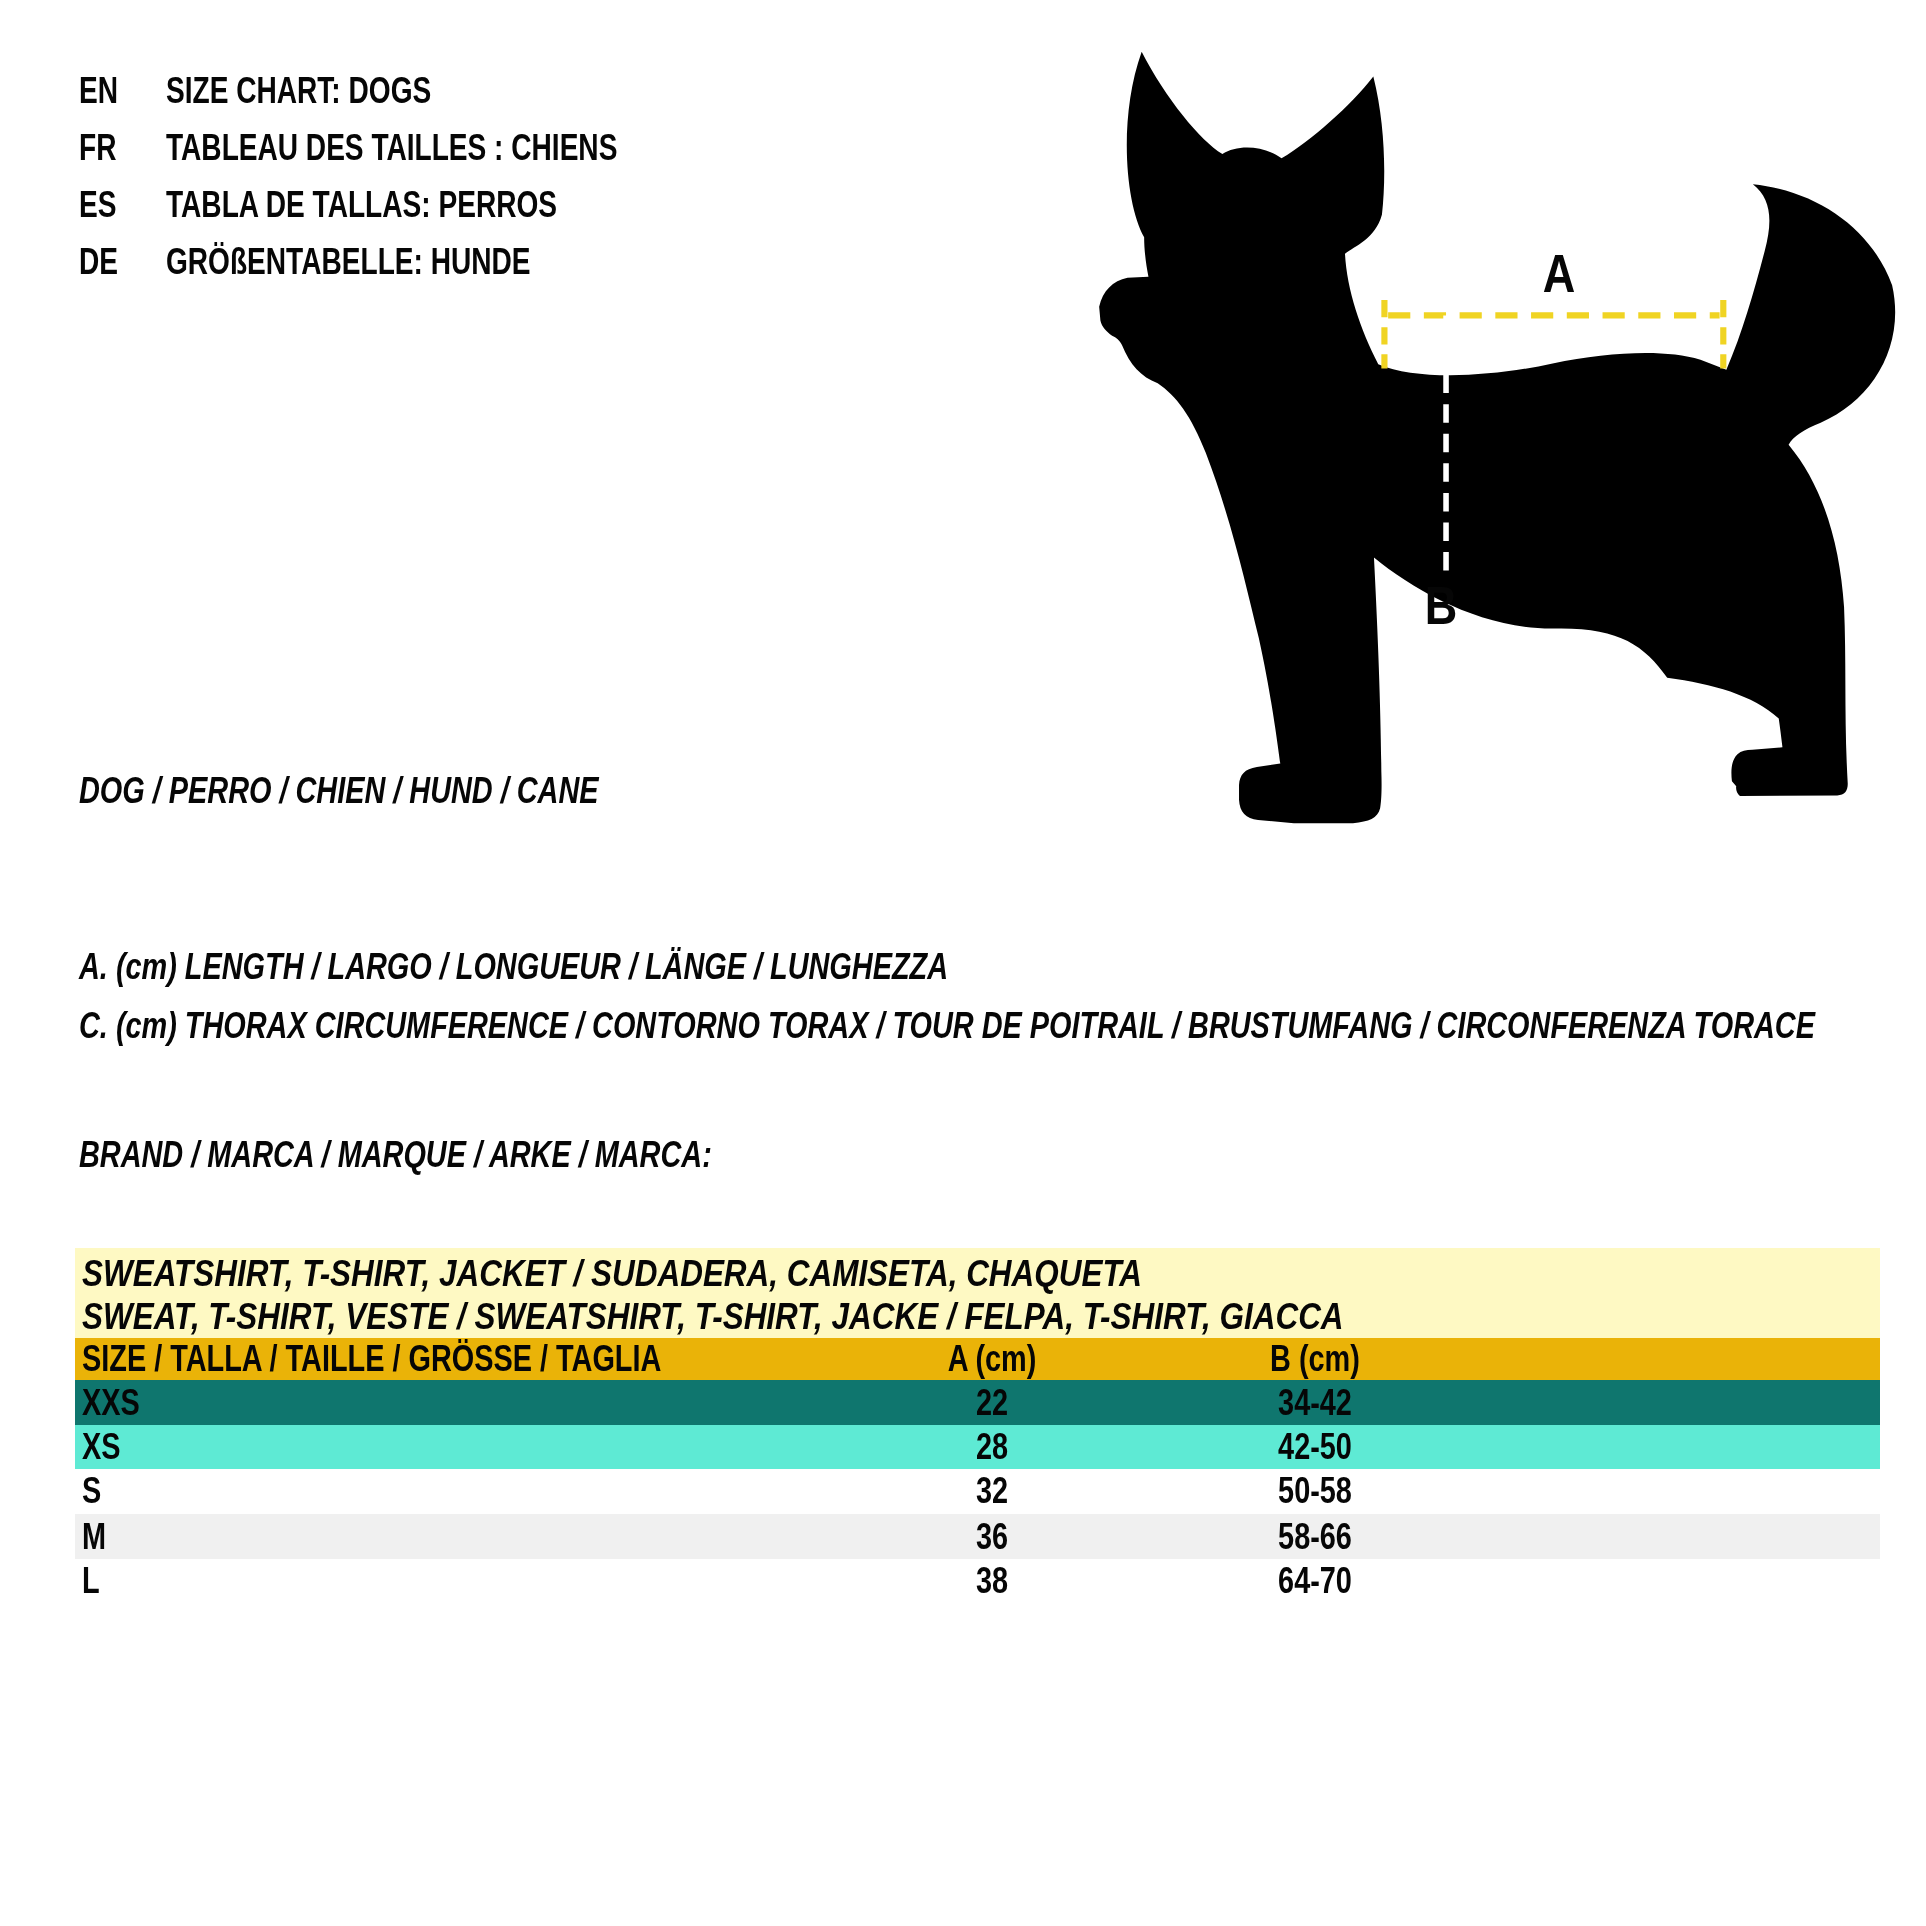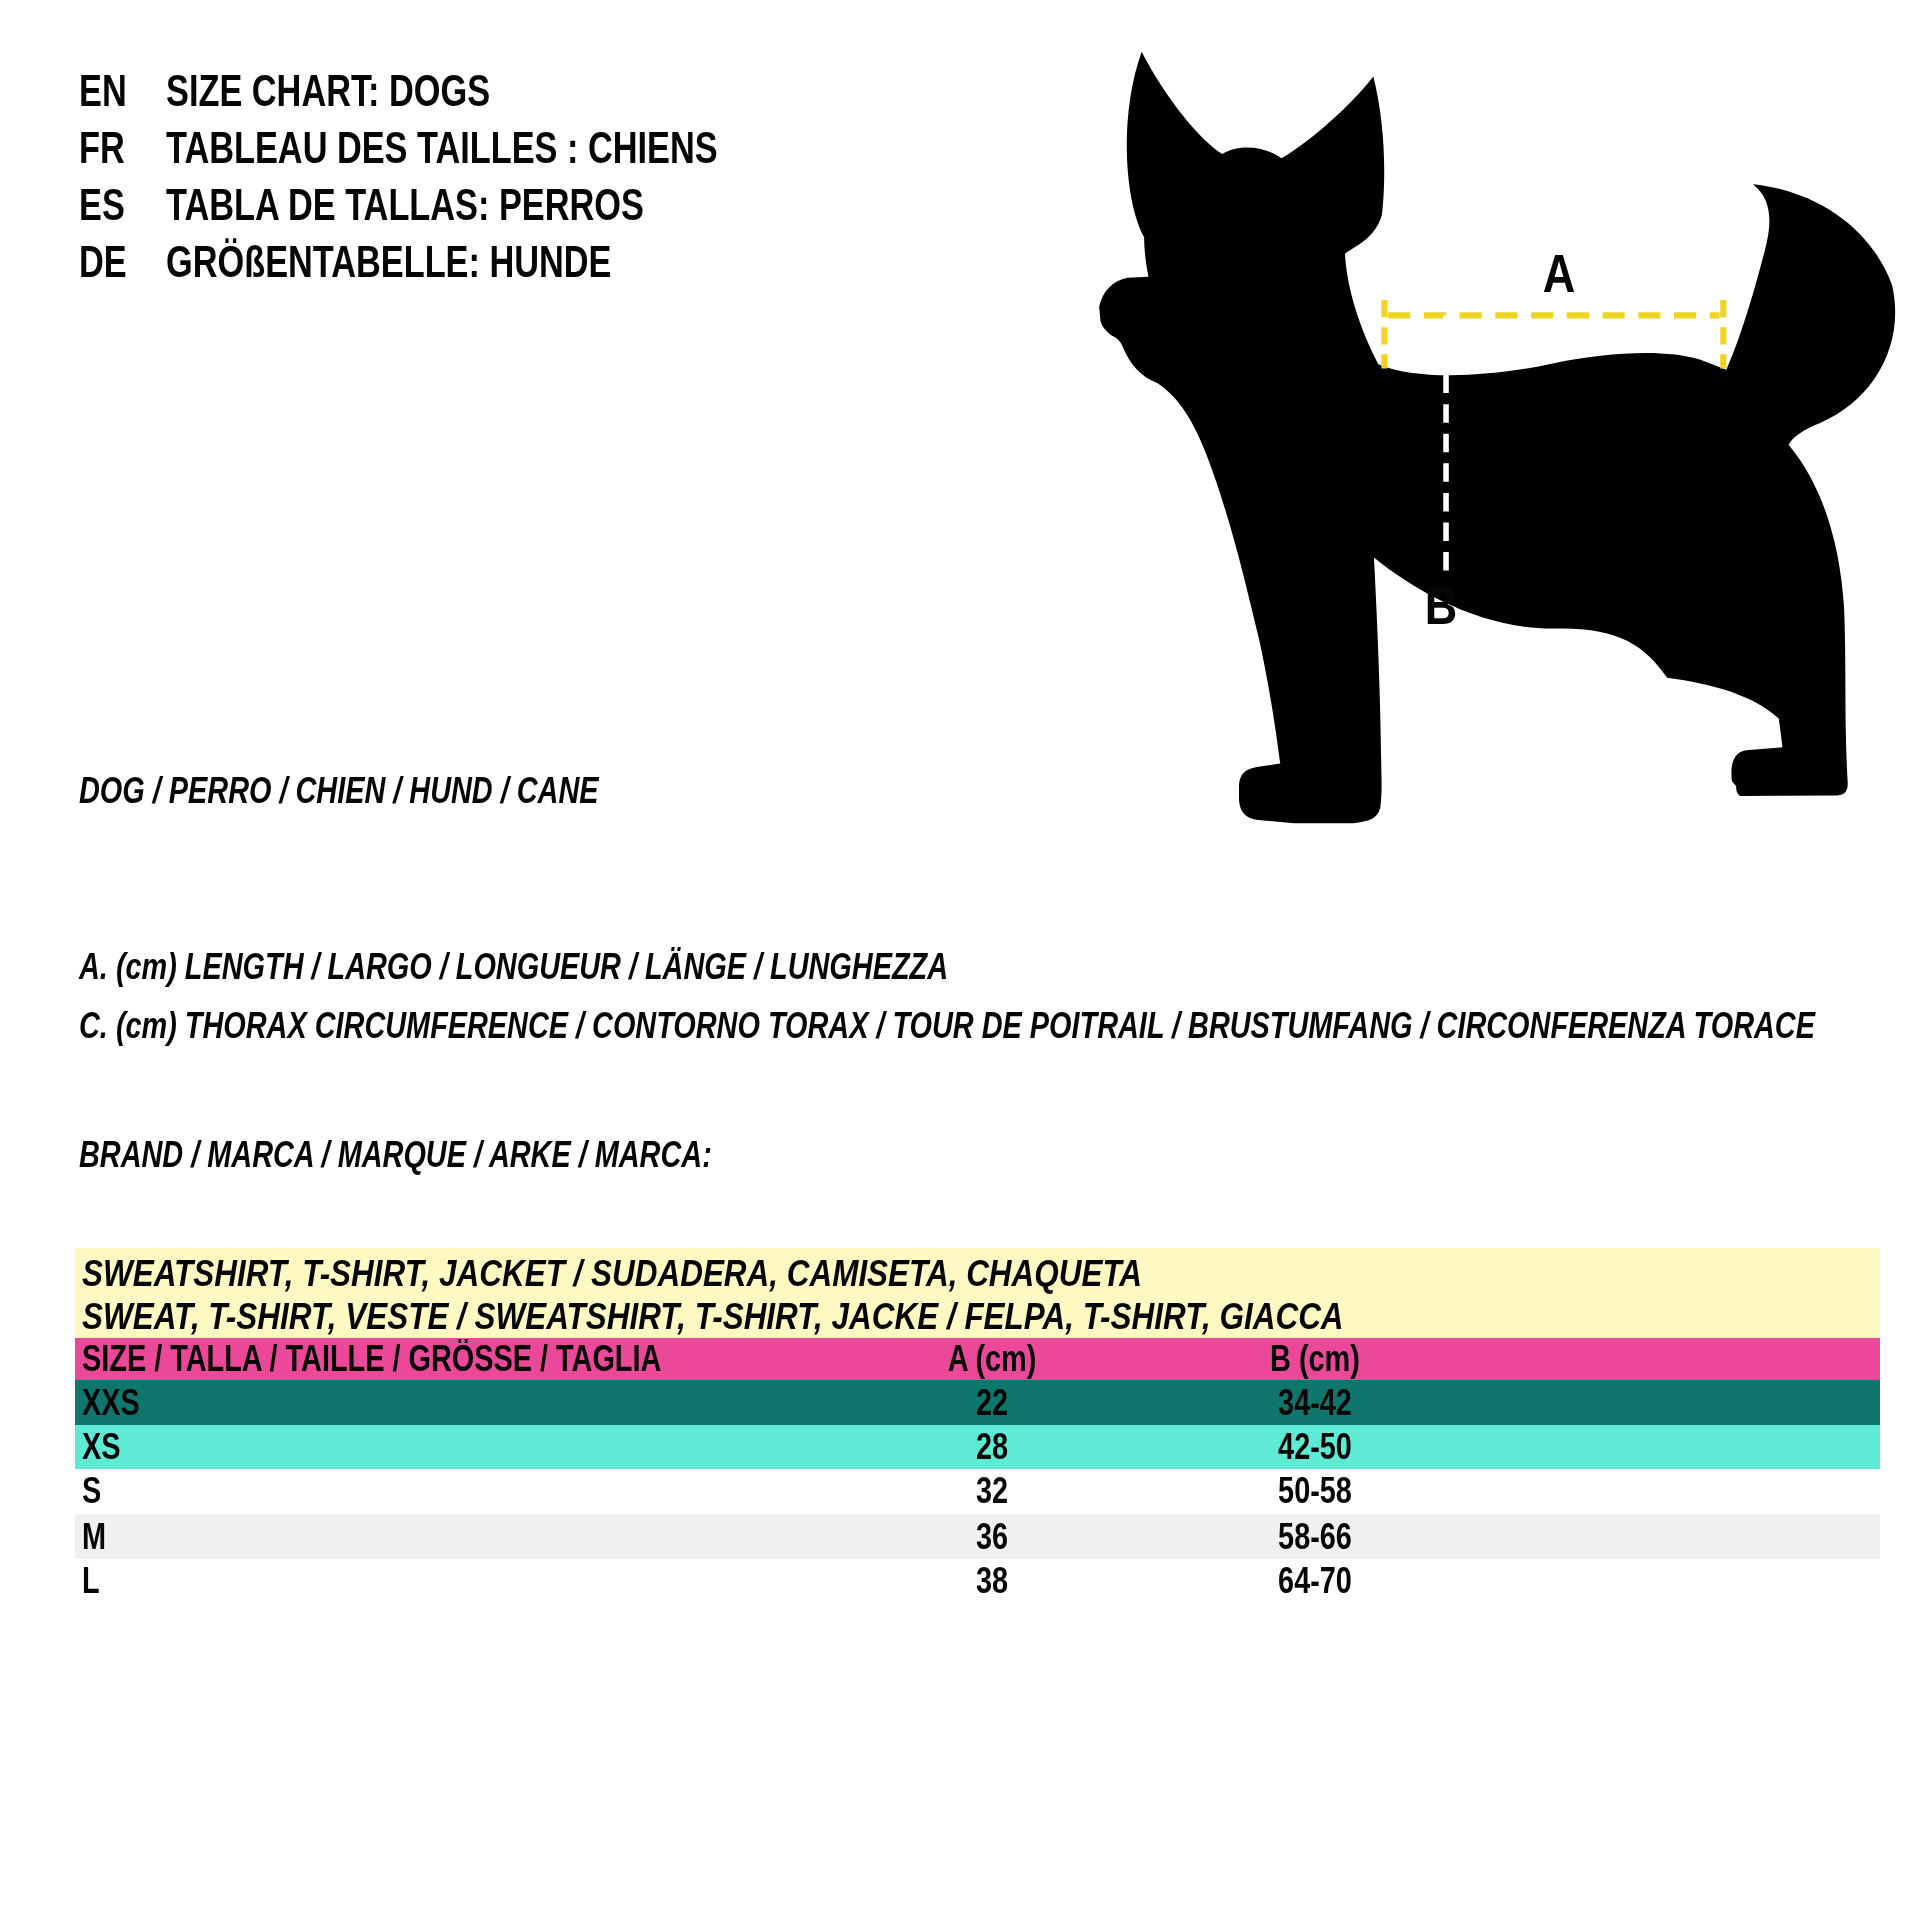--- a/index.html
+++ b/index.html
@@ -7,21 +7,21 @@
     position:relative;width:1926px;height:1926px;background:#ffffff;overflow:hidden;
     font-family:"Liberation Sans","DejaVu Sans",sans-serif;color:#060606;
   }
   .nw{white-space:nowrap;font-style:italic;}
   
   .tx{display:inline-block;transform:scaleX(0.78);transform-origin:0 50%;white-space:nowrap;}
   .txb{display:inline-block;transform:scaleX(0.85);transform-origin:0 50%;white-space:nowrap;}
   .txc{display:inline-block;transform:translateX(-50%) scaleX(0.78);transform-origin:50% 50%;white-space:nowrap;position:absolute;top:0;}
 
   
-  .langs{position:absolute;left:79px;top:62px;font-size:44px;font-weight:700;}
+  .langs{position:absolute;left:79px;top:62px;font-size:36px;font-weight:700;}
   .lang-row{height:57px;line-height:57px;}
   .lang-code{display:inline-block;width:87px;transform:scaleX(0.78);transform-origin:0 50%;}
 
   
   .hline{position:absolute;left:79px;font-weight:700;}
   .dog-label{top:762px;font-size:37px;line-height:57px;}
   .measures{top:937px;font-size:37px;}
   .measure-row{height:59px;line-height:59px;}
   .brand{top:1126px;font-size:37px;line-height:57px;}
 
@@ -36,21 +36,21 @@
   .banner{
     position:absolute;left:75px;top:1248px;width:1805px;height:91px;
     background:#fef9c3;padding:0;box-sizing:border-box;font-weight:700;font-size:37px;
   }
   .banner-line{height:43px;line-height:43px;padding-left:7.4px;}
   .banner-line:first-child{margin-top:3.7px;}
 
   
   .table{position:absolute;left:75px;top:1338px;width:1805px;font-size:37px;font-weight:700;}
   .trow{position:absolute;left:0;width:1805px;}
-  .thead{top:0;height:42px;line-height:42px;background:#ec4899;}
+  .thead{top:0;height:42px;line-height:42px;background:#eab308;}
   .r0{top:42px;height:45px;line-height:45px;background:#0f766e;}
   .r1{top:87px;height:44px;line-height:44px;background:#5eead4;}
   .r2{top:131px;height:44px;line-height:44px;background:#ffffff;}
   .r3{top:176px;height:45px;line-height:45px;background:#F0F0F0;}
   .r4{top:221px;height:44px;line-height:44px;background:#ffffff;}
   .c1{position:absolute;left:7.4px;top:0;}
   .ca{left:917px;}
   .cb{left:1240px;}
 </style>
 </head>

